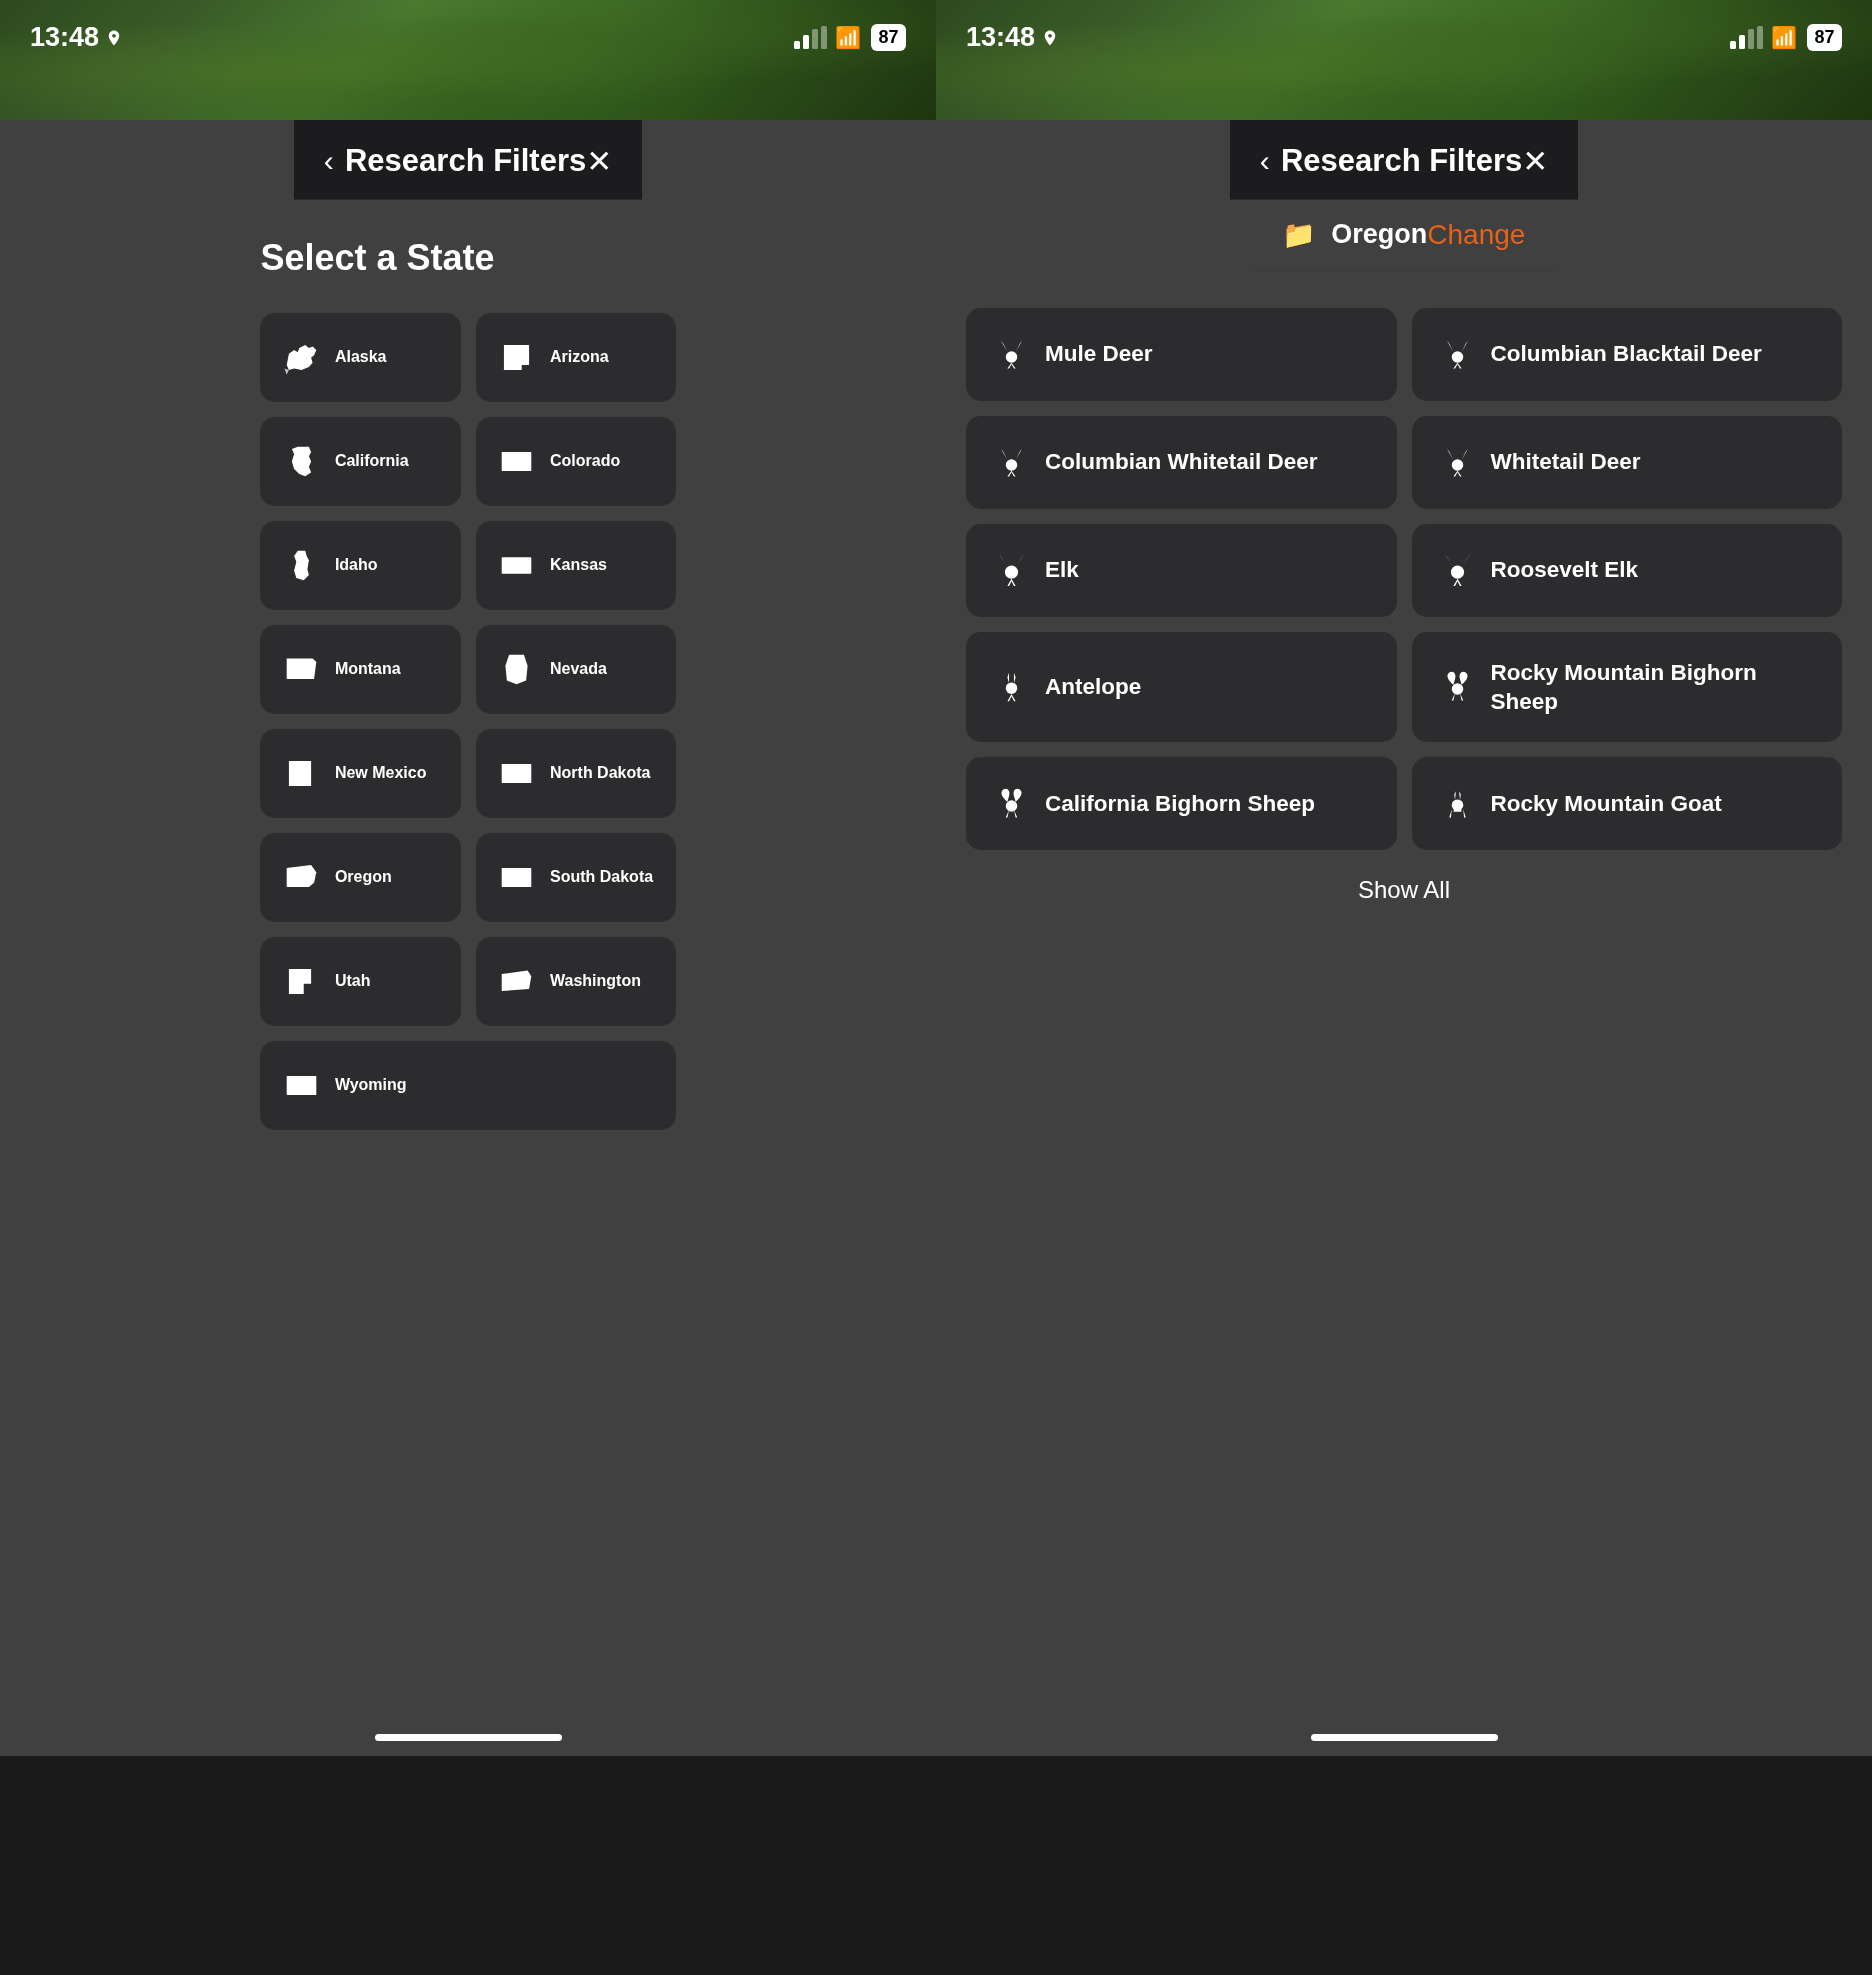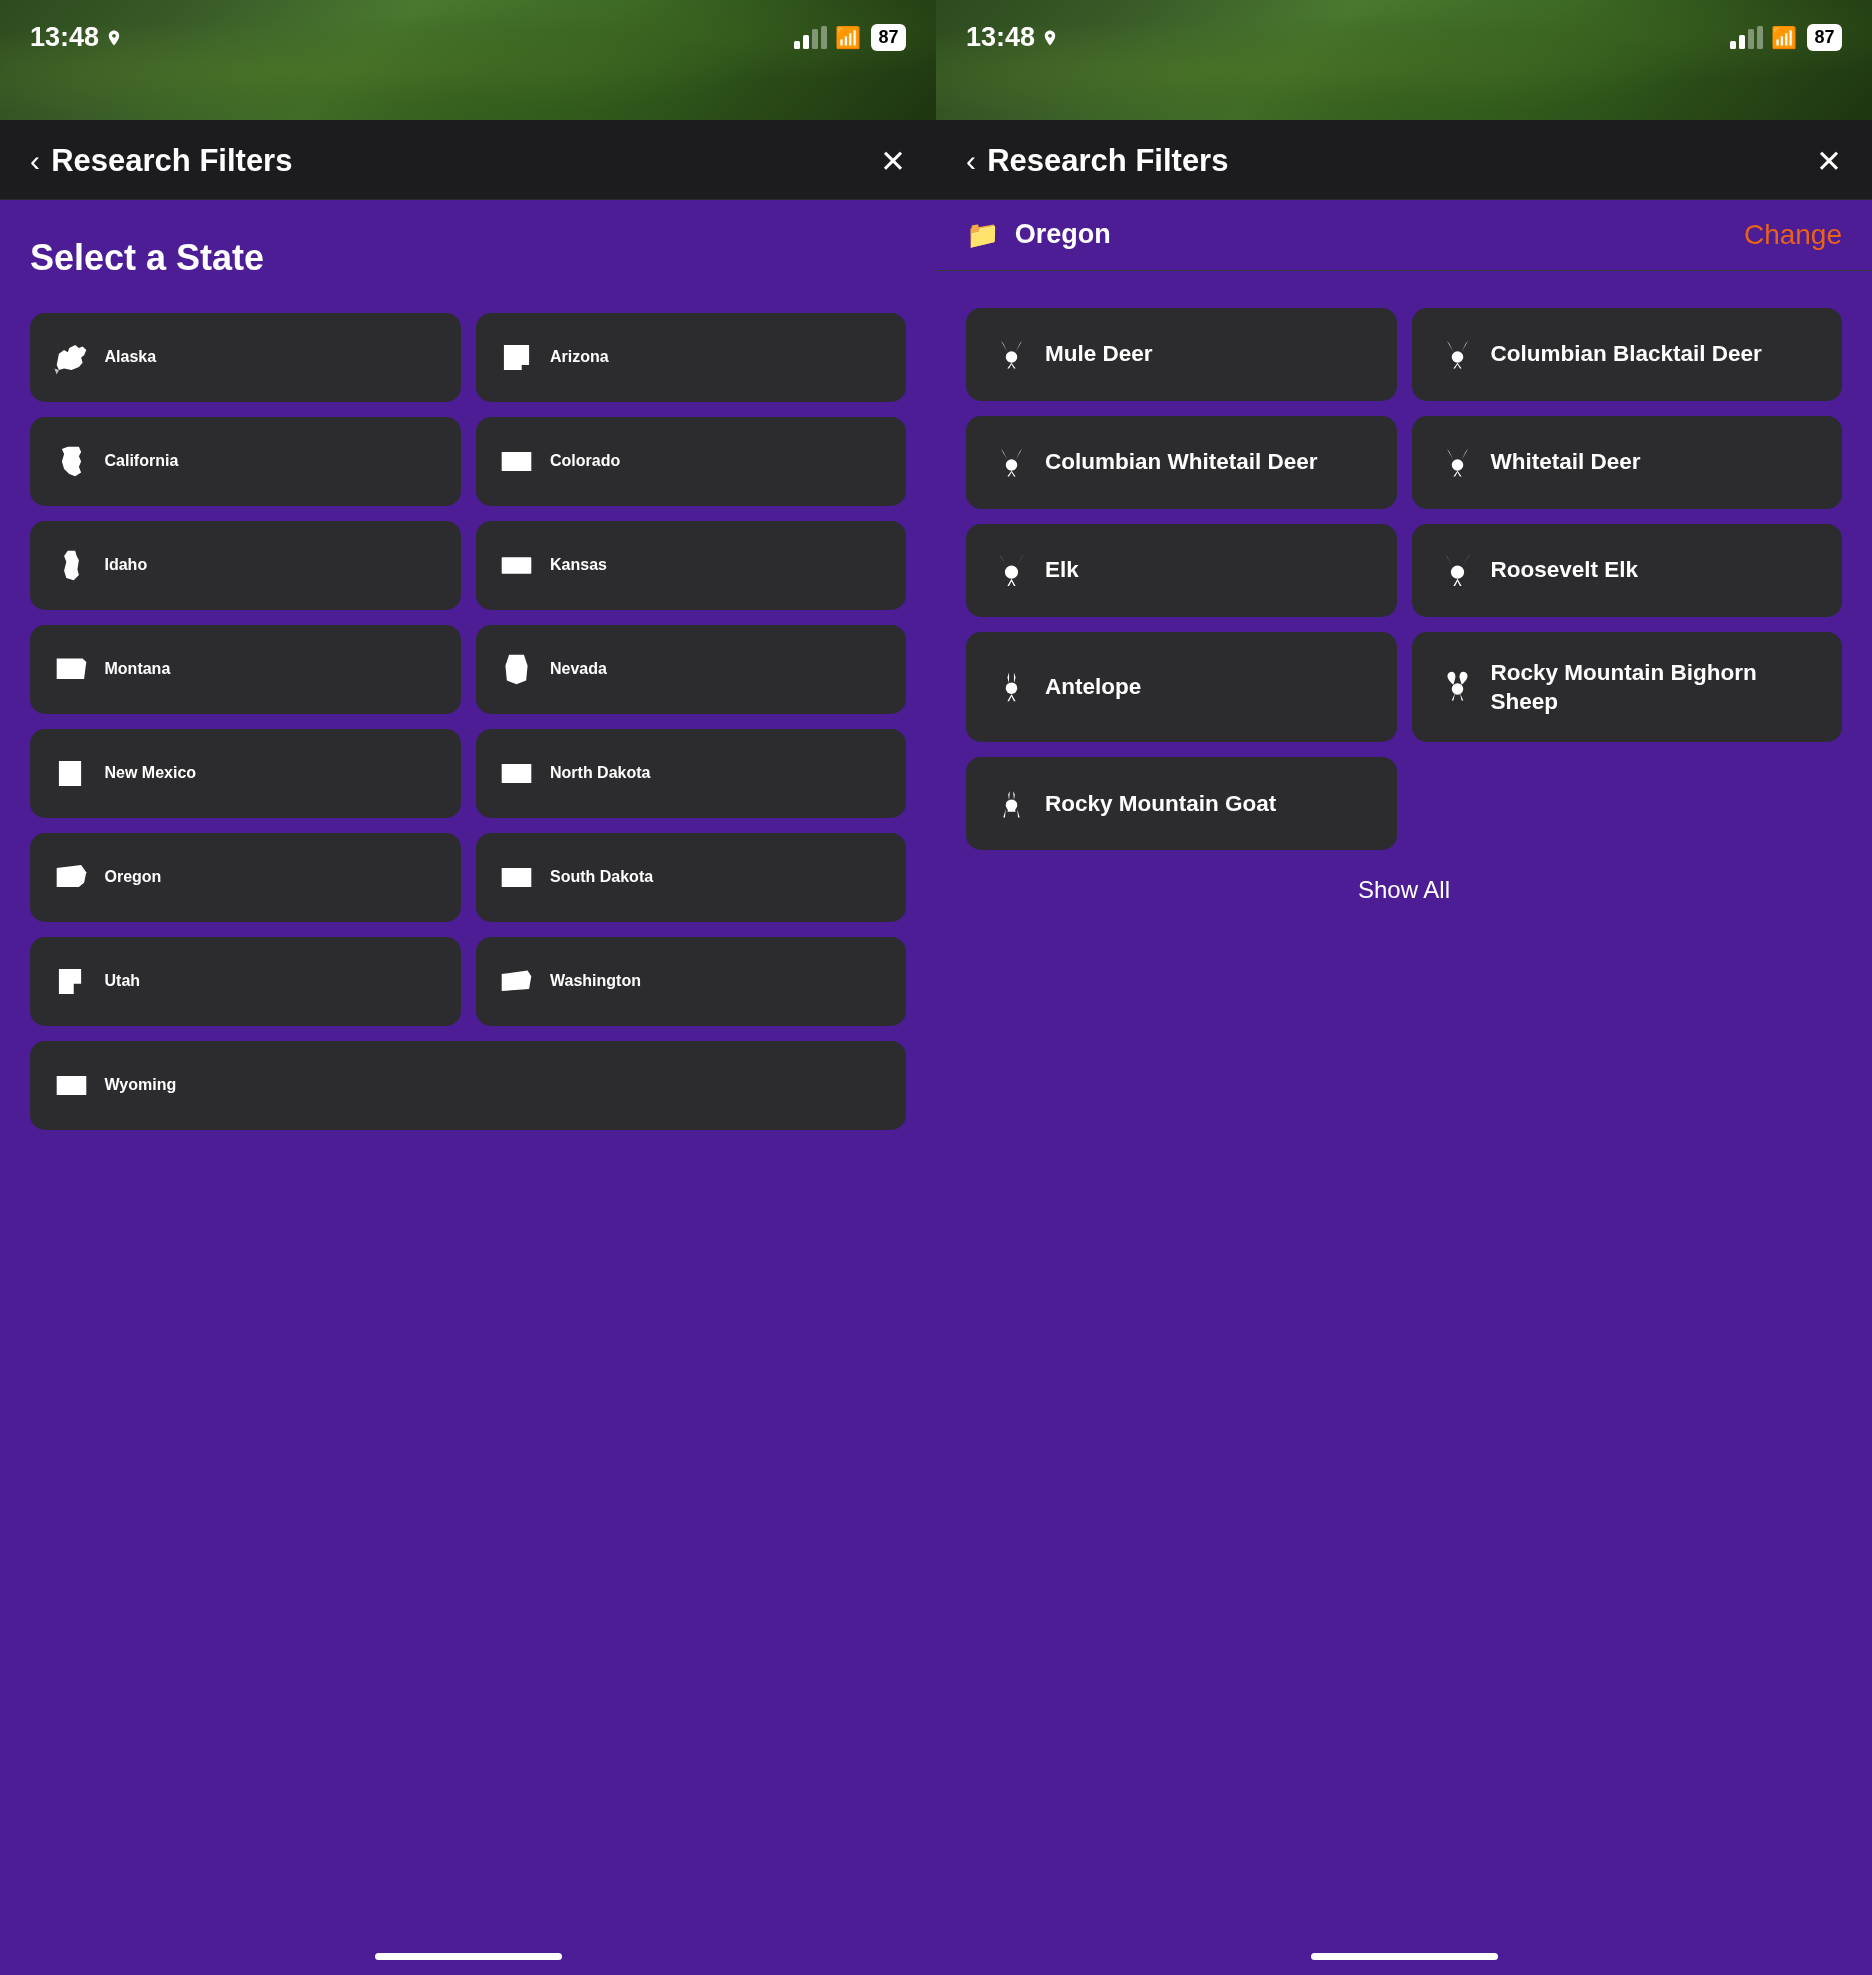--- a/index.html
+++ b/index.html
@@ -7,26 +7,27 @@
       background: #1a1a1a;
       font-family: -apple-system, BlinkMacSystemFont, 'SF Pro Display', 'Helvetica Neue', sans-serif;
       display: flex;
       width: 1872px;
       height: 1975px;
       overflow: hidden;
     }
 
     .phone-panel {
       width: 936px;
-      height: 1975px;
-      background: #4c1d95;
+      height: 1756px;
+      background: #404040;
       display: flex;
       flex-direction: column;
       position: relative;
       overflow: hidden;
+      align-items: center;
     }
 
     .map-bg {
       width: 100%;
       height: 120px;
       background: linear-gradient(135deg, #2d4a1e 0%, #3a5c28 20%, #4a7a30 40%, #3d6b25 60%, #2a4a18 80%, #1e3510 100%);
       flex-shrink: 0;
       position: relative;
     }
 
@@ -578,20 +579,31 @@
           <svg viewBox="0 0 50 50">
             <circle cx="25" cy="28" r="7"></circle>
             <path d="M20 23 C14 18 10 12 15 8 C20 5 24 10 22 16"></path>
             <path d="M30 23 C36 18 40 12 35 8 C30 5 26 10 28 16"></path>
             <path d="M22 33 L18 42 L20 42 M28 33 L32 42 L30 42"></path>
           </svg>
         </div>
         <span class="species-name">Rocky Mountain Bighorn Sheep</span>
       </div>
 
+      <div class="species-item">
+        <div class="species-icon">
+          <svg viewBox="0 0 50 50">
+            <circle cx="25" cy="28" r="7"></circle>
+            <path d="M20 23 C14 18 10 12 15 8 C20 5 24 10 22 16"></path>
+            <path d="M30 23 C36 18 40 12 35 8 C30 5 26 10 28 16"></path>
+            <path d="M22 33 L18 42 L20 42 M28 33 L32 42 L30 42"></path>
+          </svg>
+        </div>
+        <span class="species-name">California Bighorn Sheep</span>
+      </div>
 
       <div class="species-item">
         <div class="species-icon">
           <svg viewBox="0 0 50 50">
             <circle cx="25" cy="27" r="7"></circle>
             <path d="M22 21 L21 14 L23 10 M28 21 L29 14 L27 10"></path>
             <path d="M18 32 L15 42 L17 42 M32 32 L35 42 L33 42"></path>
             <path d="M22 28 L20 35 L30 35 L28 28"></path>
           </svg>
         </div>

